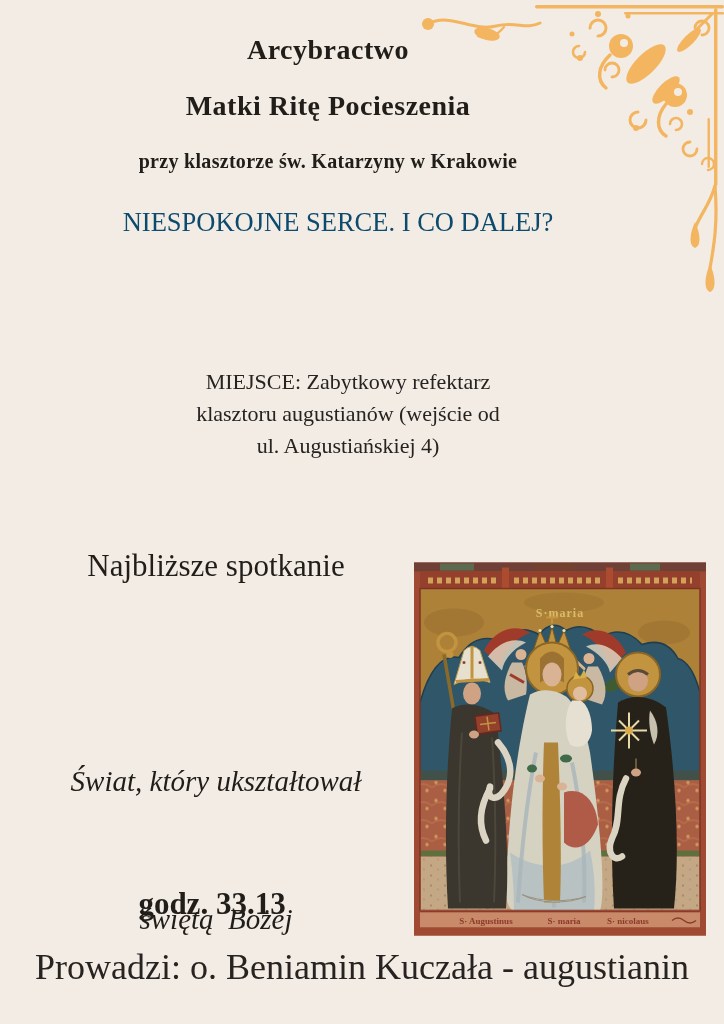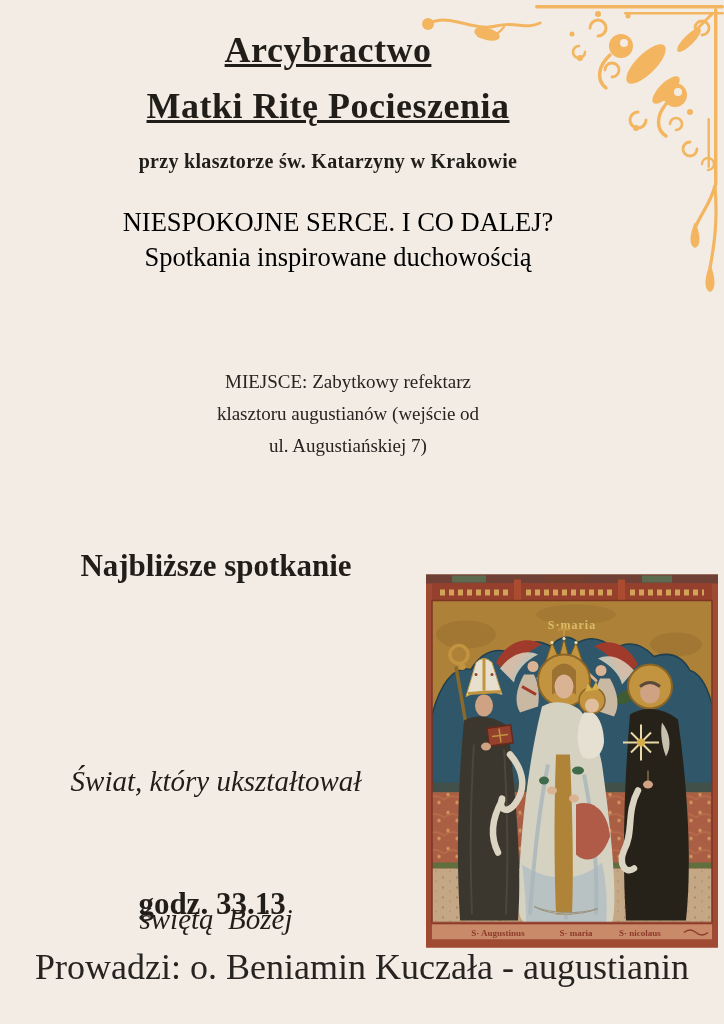--- a/index.html
+++ b/index.html
@@ -2,37 +2,37 @@
 <html lang="pl"><head>
 <meta charset="utf-8">
 <style>
   html,body{margin:0;padding:0;}
   .poster{
     position:relative;width:724px;height:1024px;overflow:hidden;
     background:#f2ece4;color:#211e1a;
     font-family:"Liberation Serif", serif;
   }
   .header{position:absolute;top:22px;left:0;width:656px;text-align:center;}
-  .t-line{display:block;font-size:36px;font-weight:700;line-height:56px;letter-spacing:.5px;text-decoration:underline;}
+  .t-line{display:block;font-size:28px;font-weight:700;line-height:56px;letter-spacing:.5px;}
   .subtitle{margin-top:16px;font-size:20px;font-weight:700;letter-spacing:.3px;}
   .series{position:absolute;top:205px;left:0;width:676px;text-align:center;
-    font-size:26.5px;line-height:35px;color:#000000;}
+    font-size:26.5px;line-height:35px;color:#0c4a6e;}
   .series span,.venue span,.meeting-heading span,.meeting-topic span{display:block;}
   .venue{position:absolute;top:366px;left:10px;width:676px;text-align:center;
-    font-size:19px;line-height:32px;color:#262320;}
+    font-size:22px;line-height:32px;color:#262320;}
   .meeting-heading{position:absolute;top:543px;left:0;width:432px;text-align:center;
-    font-size:31px;font-weight:700;line-height:46px;}
+    font-size:31px;font-weight:400;line-height:46px;}
   .meeting-topic{position:absolute;top:666px;left:0;width:432px;text-align:center;
     font-size:29px;font-style:italic;line-height:46px;white-space:pre-wrap;}
   .meeting-time{position:absolute;top:886px;left:0;width:424px;text-align:center;
     font-size:31px;font-weight:700;}
   .presenter{position:absolute;top:946px;left:0;width:724px;text-align:center;
     font-size:36px;color:#262320;}
   .ornament{position:absolute;top:0;right:0;width:340px;height:300px;display:block;}
-  .painting{position:absolute;left:410px;top:544px;width:292px;height:402px;margin:16px;}
+  .painting{position:absolute;left:410px;top:544px;width:292px;height:402px;margin:4px;}
   .painting svg{display:block;width:100%;height:100%;}
   .fresco-text{font-family:"Liberation Serif",serif;font-weight:700;}
 </style>
 </head>
 <body>
 
 <div class="poster">
 
   <svg class="ornament" viewBox="0 0 340 300" xmlns="http://www.w3.org/2000/svg">
     <g fill="#f3b55f" stroke="none">
@@ -82,27 +82,26 @@
   <header class="header">
     <h1 class="title" style="margin:0;font-size:inherit;">
       <span class="t-line">Arcybractwo</span>
       <span class="t-line">Matki Ritę Pocieszenia</span>
     </h1>
     <div class="subtitle">przy klasztorze św. Katarzyny w Krakowie</div>
   </header>
 
   <section class="series">
     <span>NIESPOKOJNE SERCE. I CO DALEJ?</span>
-    <span>Spotkania inspirowane duchowością</span>
   </section>
 
   <section class="venue">
     <span>MIEJSCE: Zabytkowy refektarz</span>
     <span>klasztoru augustianów (wejście od</span>
-    <span>ul. Augustiańskiej 7)</span>
+    <span>ul. Augustiańskiej 4)</span>
   </section>
 
   <section class="meeting-heading">
     <span>Najbliższe spotkanie</span>
   </section>
 
   <section class="meeting-topic">
     <span>Świat, który ukształtował</span>
     <span>świętą  Bożej</span>
   </section>

